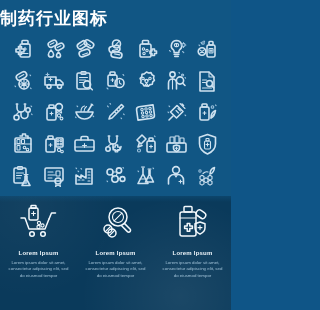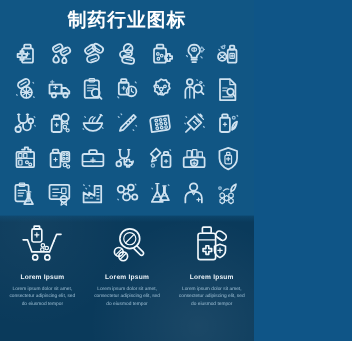--- a/index.html
+++ b/index.html
@@ -10,21 +10,21 @@
   }
   .poster{position:relative;width:231px;height:310px;overflow:hidden;}
 
   
   .top-section{
     position:absolute;left:0;top:0;width:231px;height:196px;
     background:#115684;
   }
   .title{
     position:absolute;left:0;top:9px;width:231px;
-    text-align:center;
+    text-align:left;
     color:#ffffff;
     font-size:17px;
     font-weight:bold;
     letter-spacing:1px;
     line-height:20px;
     white-space:nowrap;
   }
 
   
   .icon-grid{

